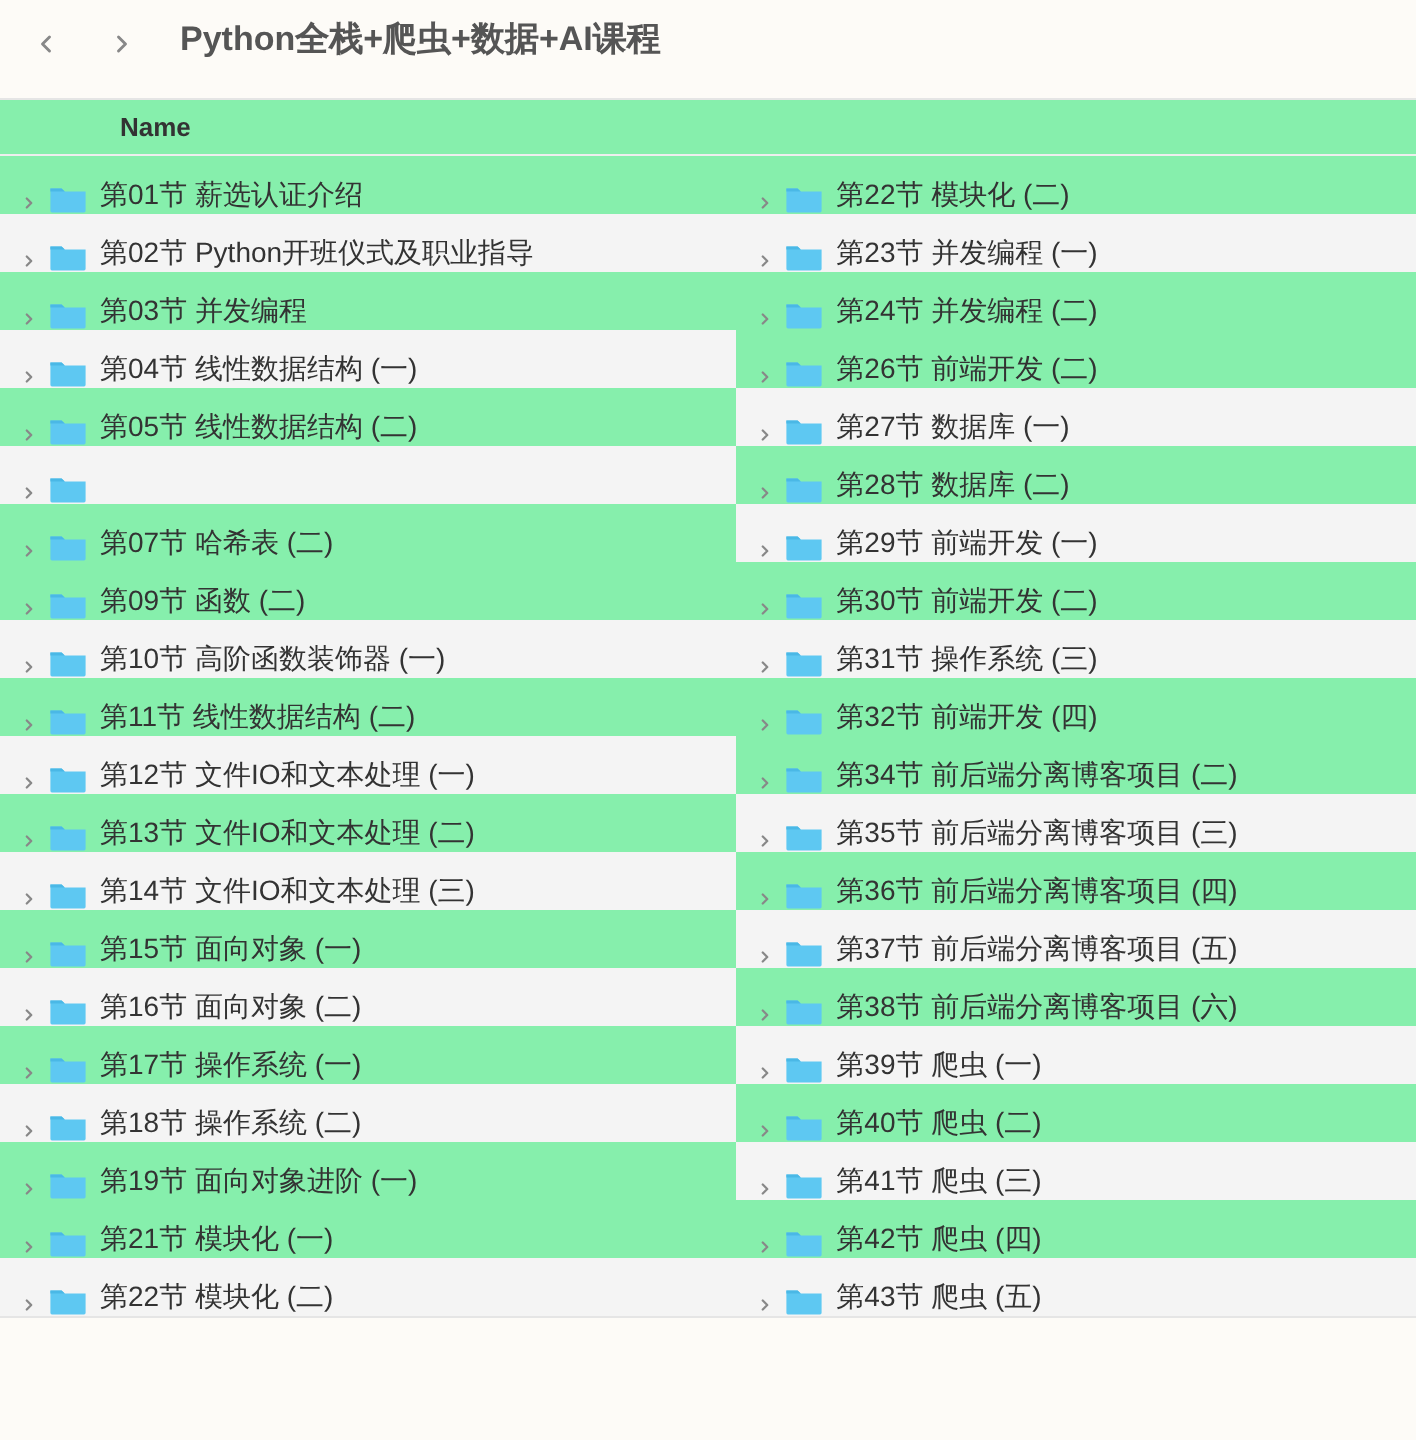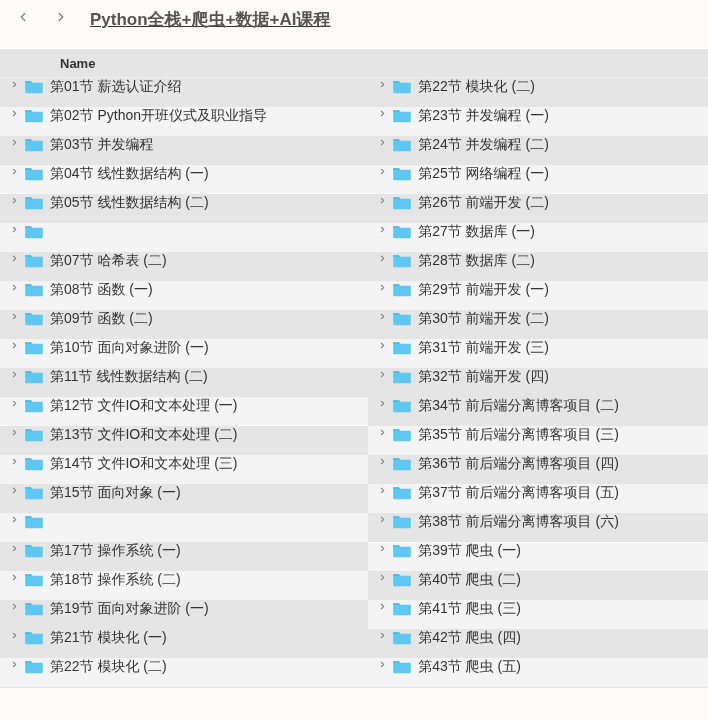--- a/index.html
+++ b/index.html
@@ -6,42 +6,41 @@
   html, body {
     width: 708px;
     height: 720px;
     font-family: -apple-system, "Helvetica Neue", Arial, sans-serif;
     background: #fdfbf7;
     color: #333;
     overflow: hidden;
   }
   .header {
     display: flex;
-    align-items: flex-start;
+    align-items: flex-end;
     padding: 8px 14px 10px 14px;
     gap: 20px;
-    text-decoration: underline;
   }
   .nav-arrow {
     width: 18px;
     height: 18px;
     display: flex;
     align-items: center;
     justify-content: center;
     color: #888;
     cursor: pointer;
   }
   .nav-arrow svg { width: 14px; height: 14px; }
   .page-title {
     font-size: 17px;
     font-weight: 700;
     color: #555;
   }
   .content-area {
-    background: #e5e5e5;
+    background: #86efac;
     border-top: 1px solid #e5e5e5;
     border-bottom: 1px solid #e5e5e5;
     margin-top: 8px;
   }
   .col-header {
     padding: 6px 10px 6px 60px;
     font-size: 13px;
     font-weight: 600;
     color: #333;
     border-bottom: 1px solid #eee;
@@ -50,21 +49,21 @@
     display: flex;
   }
   .col {
     flex: 1;
     min-width: 0;
   }
   .col.left  { flex: 0 0 52%; }
   .col.right { flex: 0 0 48%; }
   .row {
     display: flex;
-    align-items: flex-start;
+    align-items: flex-end;
     height: 29px;
     padding: 0 6px 0 8px;
     font-size: 14px;
     color: #333;
     white-space: nowrap;
     overflow: hidden;
     cursor: default;
   }
   .row.alt { background: #f4f4f4; }
   .disclosure {
@@ -202,34 +201,20 @@
             </svg>
           </span>
           <span class="folder-icon">
             <svg viewBox="0 0 24 20">
     <path d="M1 4 L8 4 L10 6 L23 6 L23 18 Q23 19 22 19 L2 19 Q1 19 1 18 Z" fill="#5ec8f2"></path>
     <path d="M1 4 L8 4 L10 6 L1 6 Z" fill="#4ab8e6"></path>
   </svg>
           </span>
           <span class="row-label">第07节 哈希表 (二)</span>
         </div>
-        <div class="row alt">
-          <span class="disclosure">
-            <svg viewBox="0 0 24 24" fill="none" stroke="currentColor" stroke-width="3" stroke-linecap="round" stroke-linejoin="round">
-              <polyline points="9 18 15 12 9 6"></polyline>
-            </svg>
-          </span>
-          <span class="folder-icon">
-            <svg viewBox="0 0 24 20">
-    <path d="M1 4 L8 4 L10 6 L23 6 L23 18 Q23 19 22 19 L2 19 Q1 19 1 18 Z" fill="#5ec8f2"></path>
-    <path d="M1 4 L8 4 L10 6 L1 6 Z" fill="#4ab8e6"></path>
-  </svg>
-          </span>
-          <span class="row-label">第08节 函数 (一)</span>
-        </div>
         <div class="row">
           <span class="disclosure">
             <svg viewBox="0 0 24 24" fill="none" stroke="currentColor" stroke-width="3" stroke-linecap="round" stroke-linejoin="round">
               <polyline points="9 18 15 12 9 6"></polyline>
             </svg>
           </span>
           <span class="folder-icon">
             <svg viewBox="0 0 24 20">
     <path d="M1 4 L8 4 L10 6 L23 6 L23 18 Q23 19 22 19 L2 19 Q1 19 1 18 Z" fill="#5ec8f2"></path>
     <path d="M1 4 L8 4 L10 6 L1 6 Z" fill="#4ab8e6"></path>
@@ -242,21 +227,21 @@
             <svg viewBox="0 0 24 24" fill="none" stroke="currentColor" stroke-width="3" stroke-linecap="round" stroke-linejoin="round">
               <polyline points="9 18 15 12 9 6"></polyline>
             </svg>
           </span>
           <span class="folder-icon">
             <svg viewBox="0 0 24 20">
     <path d="M1 4 L8 4 L10 6 L23 6 L23 18 Q23 19 22 19 L2 19 Q1 19 1 18 Z" fill="#5ec8f2"></path>
     <path d="M1 4 L8 4 L10 6 L1 6 Z" fill="#4ab8e6"></path>
   </svg>
           </span>
-          <span class="row-label">第10节 面向对象进阶 (一)</span>
+          <span class="row-label">第10节 高阶函数装饰器 (一)</span>
         </div>
         <div class="row">
           <span class="disclosure">
             <svg viewBox="0 0 24 24" fill="none" stroke="currentColor" stroke-width="3" stroke-linecap="round" stroke-linejoin="round">
               <polyline points="9 18 15 12 9 6"></polyline>
             </svg>
           </span>
           <span class="folder-icon">
             <svg viewBox="0 0 24 20">
     <path d="M1 4 L8 4 L10 6 L23 6 L23 18 Q23 19 22 19 L2 19 Q1 19 1 18 Z" fill="#5ec8f2"></path>
@@ -326,20 +311,21 @@
             <svg viewBox="0 0 24 24" fill="none" stroke="currentColor" stroke-width="3" stroke-linecap="round" stroke-linejoin="round">
               <polyline points="9 18 15 12 9 6"></polyline>
             </svg>
           </span>
           <span class="folder-icon">
             <svg viewBox="0 0 24 20">
     <path d="M1 4 L8 4 L10 6 L23 6 L23 18 Q23 19 22 19 L2 19 Q1 19 1 18 Z" fill="#5ec8f2"></path>
     <path d="M1 4 L8 4 L10 6 L1 6 Z" fill="#4ab8e6"></path>
   </svg>
           </span>
+          <span class="row-label">第16节 面向对象 (二)</span>
         </div>
         <div class="row">
           <span class="disclosure">
             <svg viewBox="0 0 24 24" fill="none" stroke="currentColor" stroke-width="3" stroke-linecap="round" stroke-linejoin="round">
               <polyline points="9 18 15 12 9 6"></polyline>
             </svg>
           </span>
           <span class="folder-icon">
             <svg viewBox="0 0 24 20">
     <path d="M1 4 L8 4 L10 6 L23 6 L23 18 Q23 19 22 19 L2 19 Q1 19 1 18 Z" fill="#5ec8f2"></path>
@@ -441,34 +427,20 @@
             </svg>
           </span>
           <span class="folder-icon">
             <svg viewBox="0 0 24 20">
     <path d="M1 4 L8 4 L10 6 L23 6 L23 18 Q23 19 22 19 L2 19 Q1 19 1 18 Z" fill="#5ec8f2"></path>
     <path d="M1 4 L8 4 L10 6 L1 6 Z" fill="#4ab8e6"></path>
   </svg>
           </span>
           <span class="row-label">第24节 并发编程 (二)</span>
         </div>
-        <div class="row alt">
-          <span class="disclosure">
-            <svg viewBox="0 0 24 24" fill="none" stroke="currentColor" stroke-width="3" stroke-linecap="round" stroke-linejoin="round">
-              <polyline points="9 18 15 12 9 6"></polyline>
-            </svg>
-          </span>
-          <span class="folder-icon">
-            <svg viewBox="0 0 24 20">
-    <path d="M1 4 L8 4 L10 6 L23 6 L23 18 Q23 19 22 19 L2 19 Q1 19 1 18 Z" fill="#5ec8f2"></path>
-    <path d="M1 4 L8 4 L10 6 L1 6 Z" fill="#4ab8e6"></path>
-  </svg>
-          </span>
-          <span class="row-label">第25节 网络编程 (一)</span>
-        </div>
         <div class="row">
           <span class="disclosure">
             <svg viewBox="0 0 24 24" fill="none" stroke="currentColor" stroke-width="3" stroke-linecap="round" stroke-linejoin="round">
               <polyline points="9 18 15 12 9 6"></polyline>
             </svg>
           </span>
           <span class="folder-icon">
             <svg viewBox="0 0 24 20">
     <path d="M1 4 L8 4 L10 6 L23 6 L23 18 Q23 19 22 19 L2 19 Q1 19 1 18 Z" fill="#5ec8f2"></path>
     <path d="M1 4 L8 4 L10 6 L1 6 Z" fill="#4ab8e6"></path>
@@ -537,21 +509,21 @@
             <svg viewBox="0 0 24 24" fill="none" stroke="currentColor" stroke-width="3" stroke-linecap="round" stroke-linejoin="round">
               <polyline points="9 18 15 12 9 6"></polyline>
             </svg>
           </span>
           <span class="folder-icon">
             <svg viewBox="0 0 24 20">
     <path d="M1 4 L8 4 L10 6 L23 6 L23 18 Q23 19 22 19 L2 19 Q1 19 1 18 Z" fill="#5ec8f2"></path>
     <path d="M1 4 L8 4 L10 6 L1 6 Z" fill="#4ab8e6"></path>
   </svg>
           </span>
-          <span class="row-label">第31节 前端开发 (三)</span>
+          <span class="row-label">第31节 操作系统 (三)</span>
         </div>
         <div class="row">
           <span class="disclosure">
             <svg viewBox="0 0 24 24" fill="none" stroke="currentColor" stroke-width="3" stroke-linecap="round" stroke-linejoin="round">
               <polyline points="9 18 15 12 9 6"></polyline>
             </svg>
           </span>
           <span class="folder-icon">
             <svg viewBox="0 0 24 20">
     <path d="M1 4 L8 4 L10 6 L23 6 L23 18 Q23 19 22 19 L2 19 Q1 19 1 18 Z" fill="#5ec8f2"></path>

